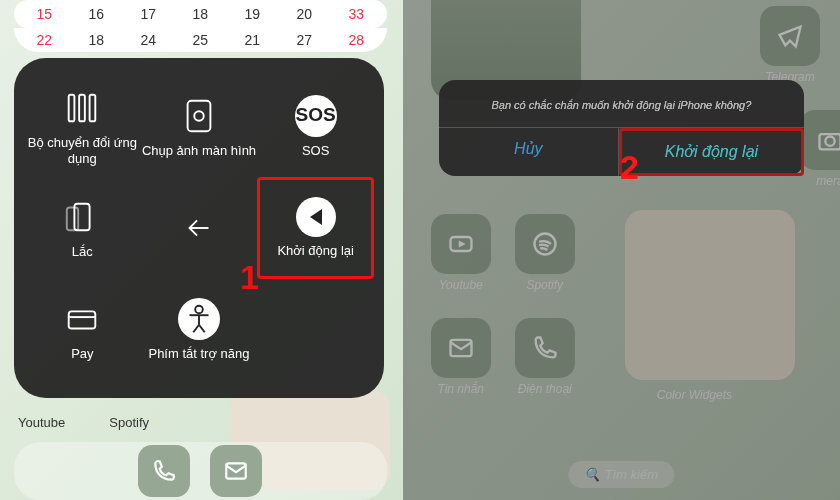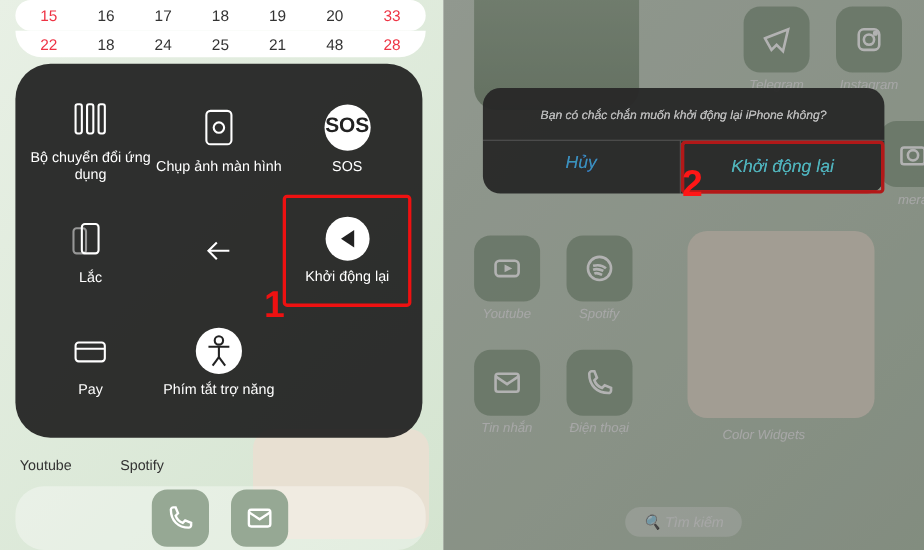--- a/index.html
+++ b/index.html
@@ -73,21 +73,21 @@
     <span class="cal-day">19</span>
     <span class="cal-day">20</span>
     <span class="cal-day red">33</span>
   </div>
   <div class="cal-row2">
     <span class="cal-day red">22</span>
     <span class="cal-day">18</span>
     <span class="cal-day">24</span>
     <span class="cal-day">25</span>
     <span class="cal-day">21</span>
-    <span class="cal-day">48</span>
+    <span class="cal-day">27</span>
     <span class="cal-day red">28</span>
   </div>
 
   <div class="book-img" style="top:390px; left:230px; width:160px; height:100px;"></div>
 
   <div class="panel">
     <div class="panel-item">
       <div class="icon">
           <svg viewBox="0 0 40 40">
             <rect x="6" y="6" width="6" height="28" rx="2"></rect>
@@ -182,30 +182,20 @@
 
   <div class="apps-row" style="top:6px; right:20px;">
     <div class="app">
       <div class="tile">
           <svg viewBox="0 0 24 24">
             <path d="M3 11l18-7-4 17-5-5-4 4z"></path>
           </svg>
         </div>
       <span>Telegram</span>
     </div>
-    <div class="app">
-      <div class="tile">
-          <svg viewBox="0 0 24 24">
-            <rect x="4" y="4" width="16" height="16" rx="4"></rect>
-            <circle cx="12" cy="12" r="4"></circle>
-            <circle cx="17" cy="7" r="1" fill="#fff"></circle>
-          </svg>
-        </div>
-      <span>Instagram</span>
-    </div>
   </div>
 
   <div class="app" style="position:absolute; top:110px; right:-20px;">
     <div class="tile">
         <svg viewBox="0 0 24 24">
           <rect x="3" y="7" width="18" height="13" rx="2"></rect>
           <circle cx="12" cy="13" r="4"></circle>
         </svg>
       </div>
     <span>mera</span>

